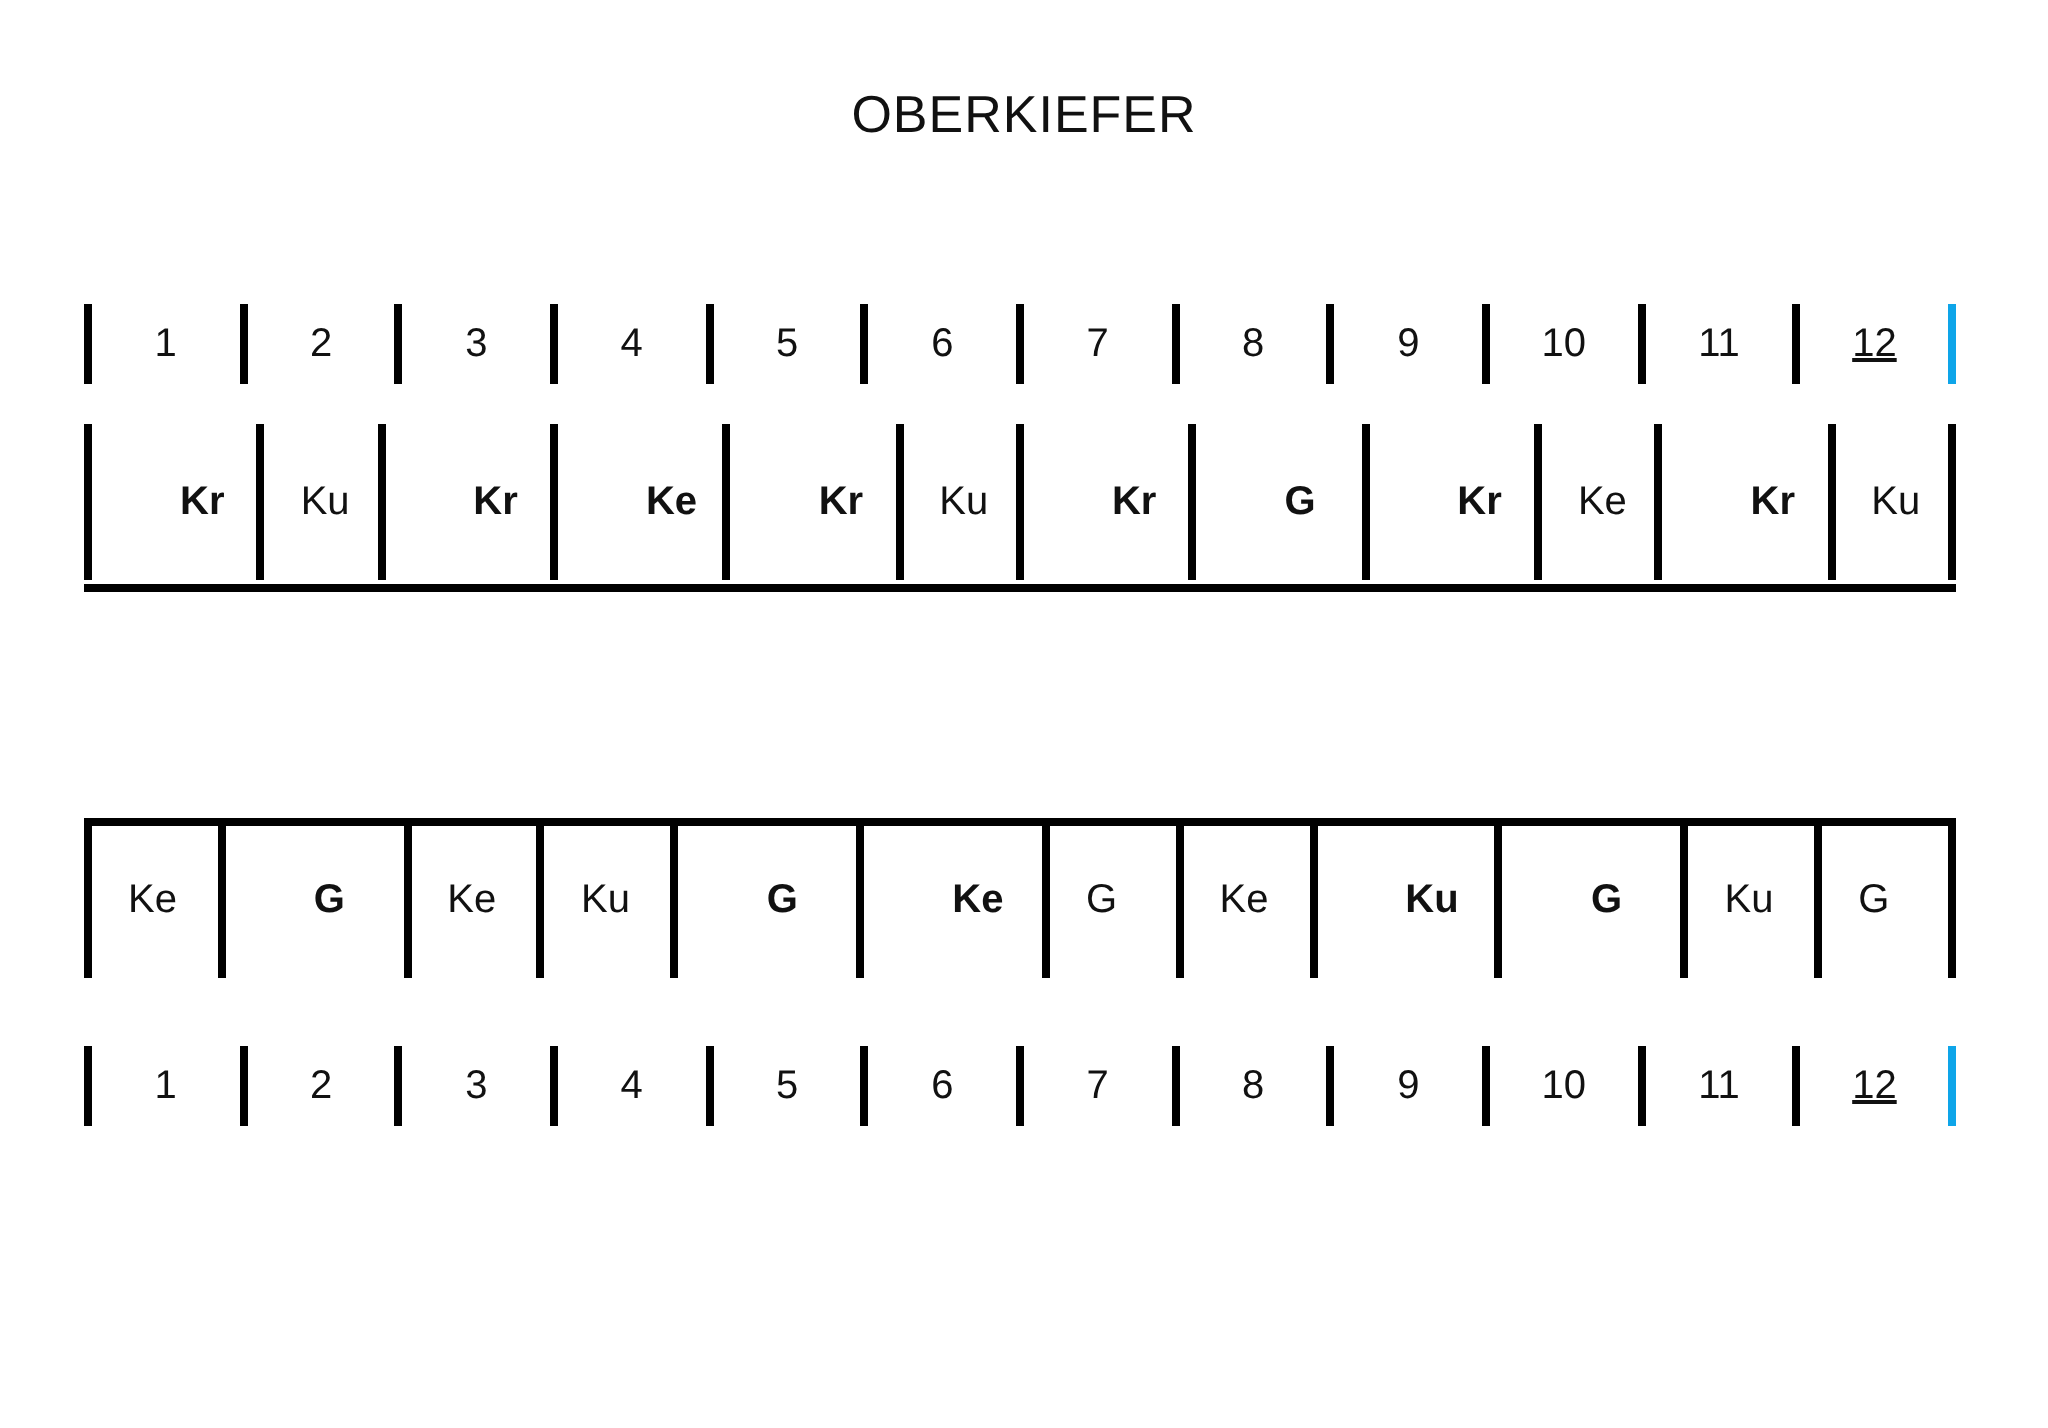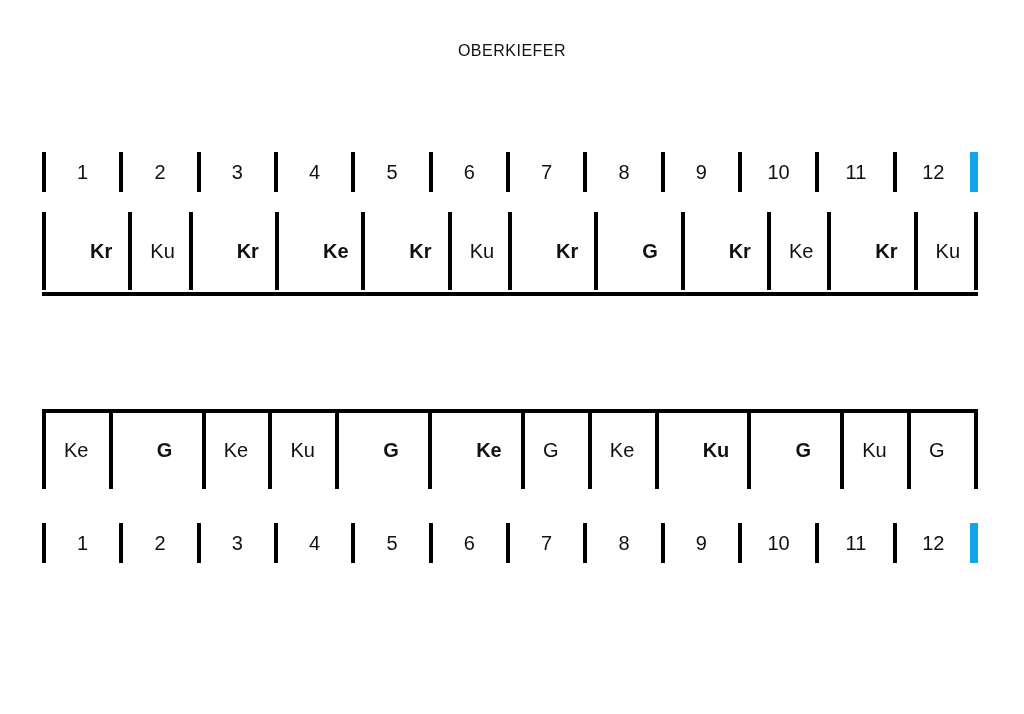--- a/index.html
+++ b/index.html
@@ -21,21 +21,21 @@
     left: 0;
     top: 0;
     width: 1024px;
     height: 714px;
   }
 
   .title {
     position: absolute;
     width: 100%;
     text-align: center;
-    font-size: 16px;
+    font-size: 26px;
     letter-spacing: 0.5px;
     color: #111;
   }
   .title-top { top: 42px; }
   .title-bottom { top: 629px; }
 
   
   .row {
     position: absolute;
     left: 42px;
@@ -52,21 +52,22 @@
 
   
   .num-row { height: 40px; }
   .num-row .cell {
     justify-content: center;
     font-size: 20px;
     color: #111;
     border-left: 4px solid #000;
   }
   .num-row .cell.last-tick {
-    border-right: 8px solid #0ea5e9;
+    border-right: 4px solid #0ea5e9;
+    text-decoration: underline;
   }
   .numrow-top { top: 152px; }
   .numrow-bottom { top: 523px; }
 
   
   .code-row { height: 78px; }
   .code-row .cell {
     justify-content: flex-start;
     padding-left: 18px;
     font-size: 20px;

